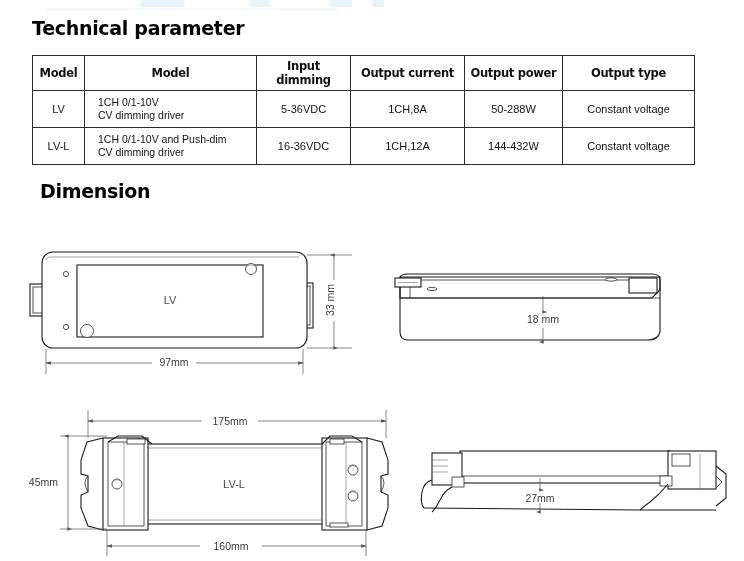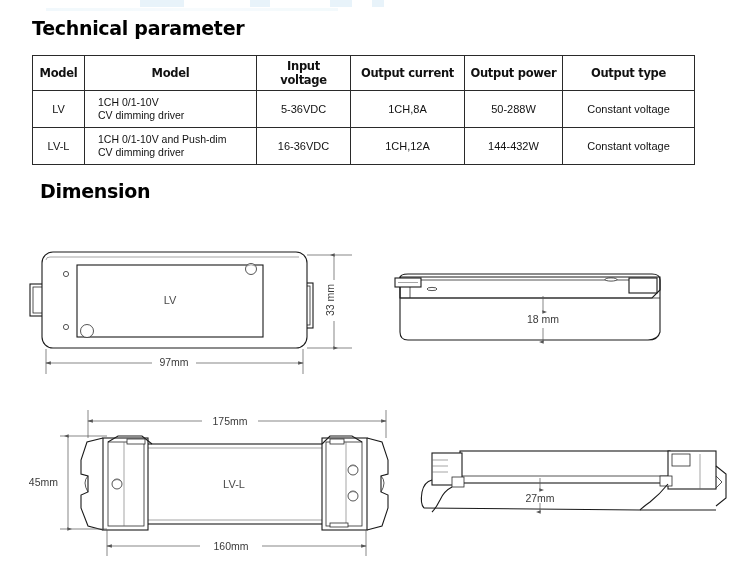--- a/index.html
+++ b/index.html
@@ -138,21 +138,21 @@
       <col class="col-name">
       <col class="col-invol">
     <col class="col-outcur">
       <col class="col-outpow">
       <col class="col-outtype">
   </colgroup>
   <thead>
     <tr>
       <th>Model</th>
       <th>Model</th>
-      <th>Input voltage</th>
+      <th>Input dimming</th>
       <th>Output current</th>
       <th>Output power</th>
       <th>Output type</th>
     </tr>
   </thead>
   <tbody>
     <tr>
       <td>LV</td>
       <td class="name-cell">
         <span>1CH 0/1-10V</span><br>

